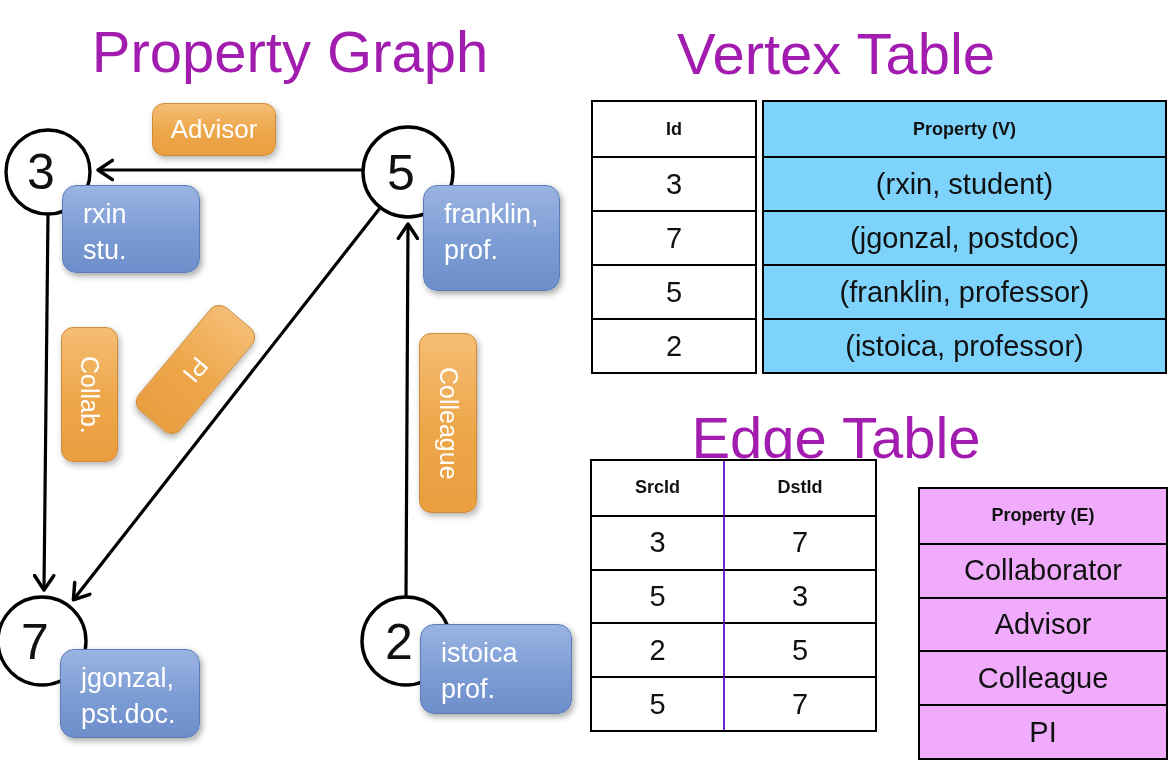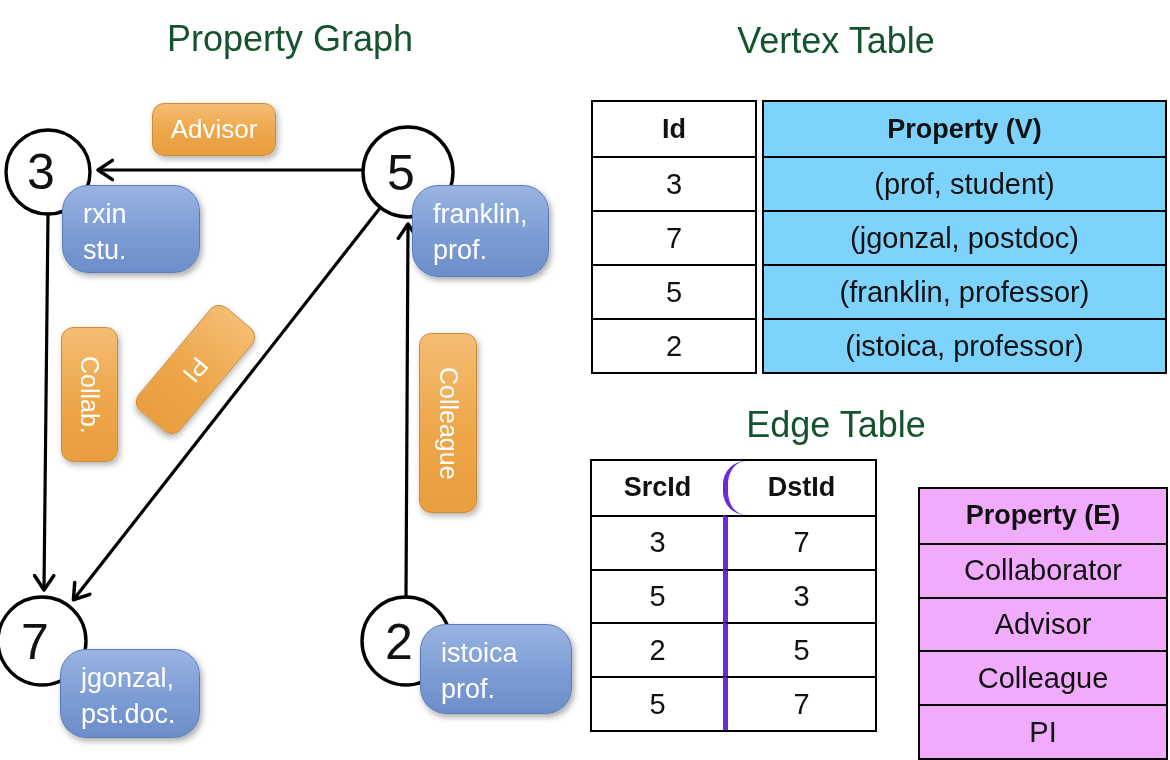--- a/index.html
+++ b/index.html
@@ -6,47 +6,47 @@
   html, body { background: #ffffff; }
   body {
     font-family: "Liberation Sans", sans-serif;
     width: 1170px; height: 760px;
     position: relative; overflow: hidden;
   }
   .canvas { position: absolute; inset: 0; width: 1170px; height: 760px; }
 
   .title {
     position: absolute;
-    font-size: 36px;
+    font-size: 58px;
     font-weight: 400;
     letter-spacing: 0px;
-    color: #14532d;
+    color: #a21caf;
     text-align: center;
     white-space: nowrap;
   }
   #graph-title  { left: 40px;  top: 18px; width: 500px; }
   #vertex-title { left: 591px; top: 20px; width: 490px; }
   #edge-title   { left: 591px; top: 404px; width: 490px; }
 
   
   #graph-svg { position: absolute; left: 0; top: 0; }
 
   .vprop {
     position: absolute;
-    border-radius: 26px;
+    border-radius: 14px;
     background: linear-gradient(180deg, #9ab4e2 0%, #7c9cd4 55%, #6d8eca 100%);
     border: 1px solid #5b7cba;
     box-shadow: 2px 3px 6px rgba(0,0,0,0.35);
     color: #ffffff;
     font-size: 27px;
     line-height: 1.35;
     padding: 10px 0 0 20px;
   }
   #vprop-3 { left: 62px;  top: 185px; width: 138px; height: 88px; }
-  #vprop-5 { left: 412px; top: 185px; width: 137px; height: 92px; }
+  #vprop-5 { left: 423px; top: 185px; width: 137px; height: 106px; }
   #vprop-7 { left: 60px;  top: 649px; width: 140px; height: 89px; }
   #vprop-2 { left: 420px; top: 624px; width: 152px; height: 90px; }
 
   .elabel {
     position: absolute;
     border-radius: 12px;
     background: linear-gradient(180deg, #f5bd74 0%, #eda649 55%, #e99e40 100%);
     border: 1px solid #cf8c36;
     box-shadow: 2px 3px 6px rgba(0,0,0,0.3);
     color: #ffffff;
@@ -62,22 +62,22 @@
   
   .tblock { position: absolute; border: 2px solid #000; background: #ffffff; }
   .tgrid  { display: grid; width: 100%; height: 100%; }
   .cell {
     display: flex; align-items: center; justify-content: center;
     font-size: 29px; color: #111;
     border-top: 2px solid #000;
     white-space: nowrap;
   }
   .cell.first { border-top: none; }
-  .cell.hdr { font-weight: 700; font-size: 27px; border-radius: 23px; }
-  .cell.colsep { border-left: 5px solid #6d28d9; }
+  .cell.hdr { font-weight: 700; font-size: 18px; }
+  .cell.colsep { border-left: 2px solid #6d28d9; }
 
   #vt-id   { left: 591px; top: 100px; width: 166px; height: 274px; }
   #vt-prop { left: 762px; top: 100px; width: 405px; height: 274px; background: #7dd3fc; }
   #vt-id .tgrid, #vt-prop .tgrid { grid-template-rows: repeat(5, 1fr); }
 
   #et-left { left: 590px; top: 459px; width: 287px; height: 273px; }
   #et-left .tgrid { grid-template-columns: 131px 1fr; grid-template-rows: repeat(5, 1fr); grid-auto-flow: row; }
   #et-prop { left: 918px; top: 487px; width: 250px; height: 273px; background: #f0abfc; }
   #et-prop .tgrid { grid-template-rows: repeat(5, 1fr); }
 </style>
@@ -148,21 +148,21 @@
       <div class="cell hdr first">Id</div>
       <div class="cell">3</div>
       <div class="cell">7</div>
       <div class="cell">5</div>
       <div class="cell">2</div>
     </div>
   </div>
   <div class="tblock" id="vt-prop">
     <div class="tgrid">
       <div class="cell hdr first">Property (V)</div>
-      <div class="cell">(prof, student)</div>
+      <div class="cell">(rxin, student)</div>
       <div class="cell">(jgonzal, postdoc)</div>
       <div class="cell">(franklin, professor)</div>
       <div class="cell">(istoica, professor)</div>
     </div>
   </div>
 
   <div class="tblock" id="et-left">
     <div class="tgrid">
       <div class="cell hdr first">SrcId</div>
       <div class="cell hdr first colsep">DstId</div>

